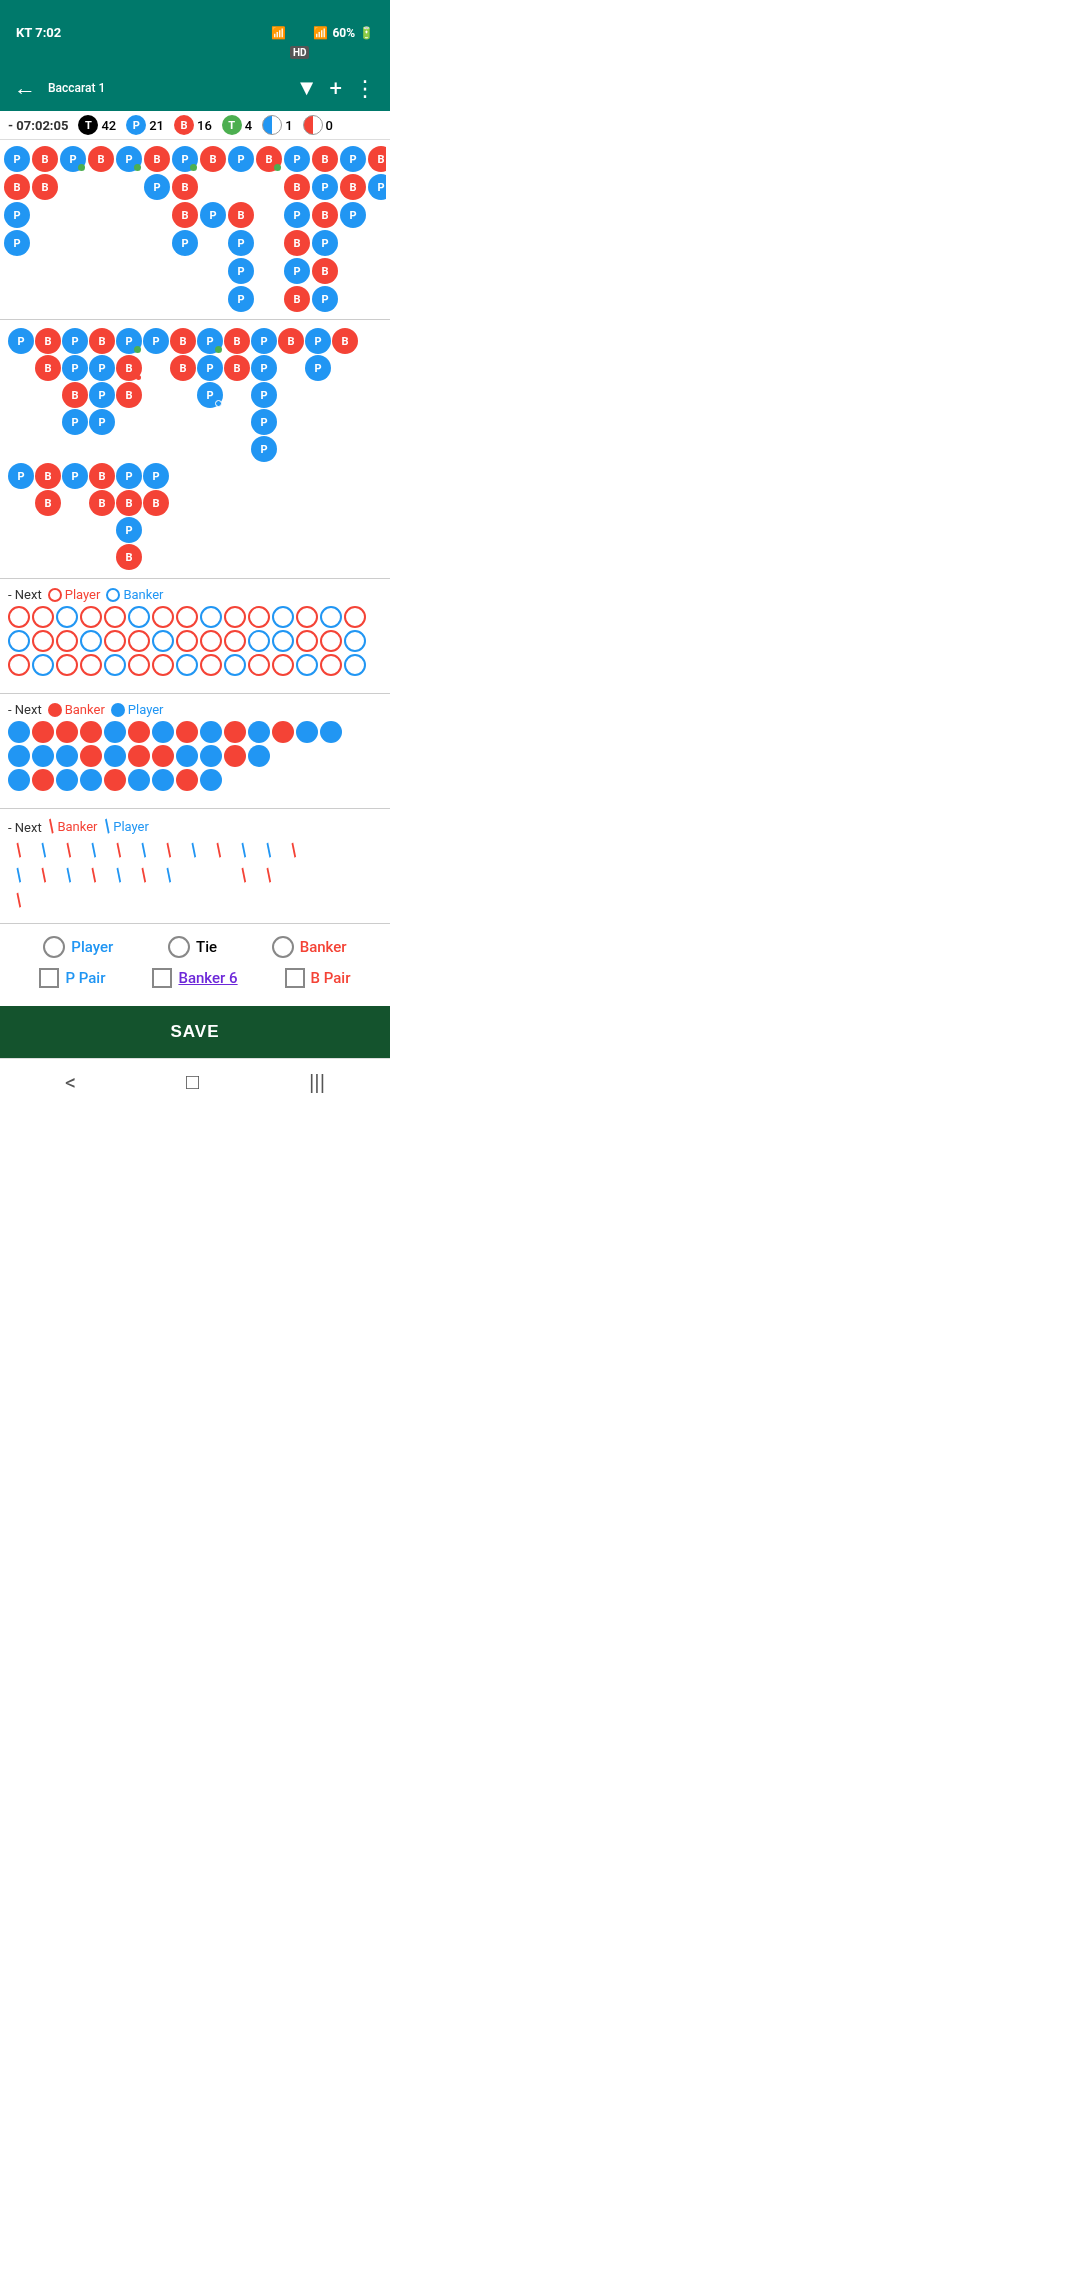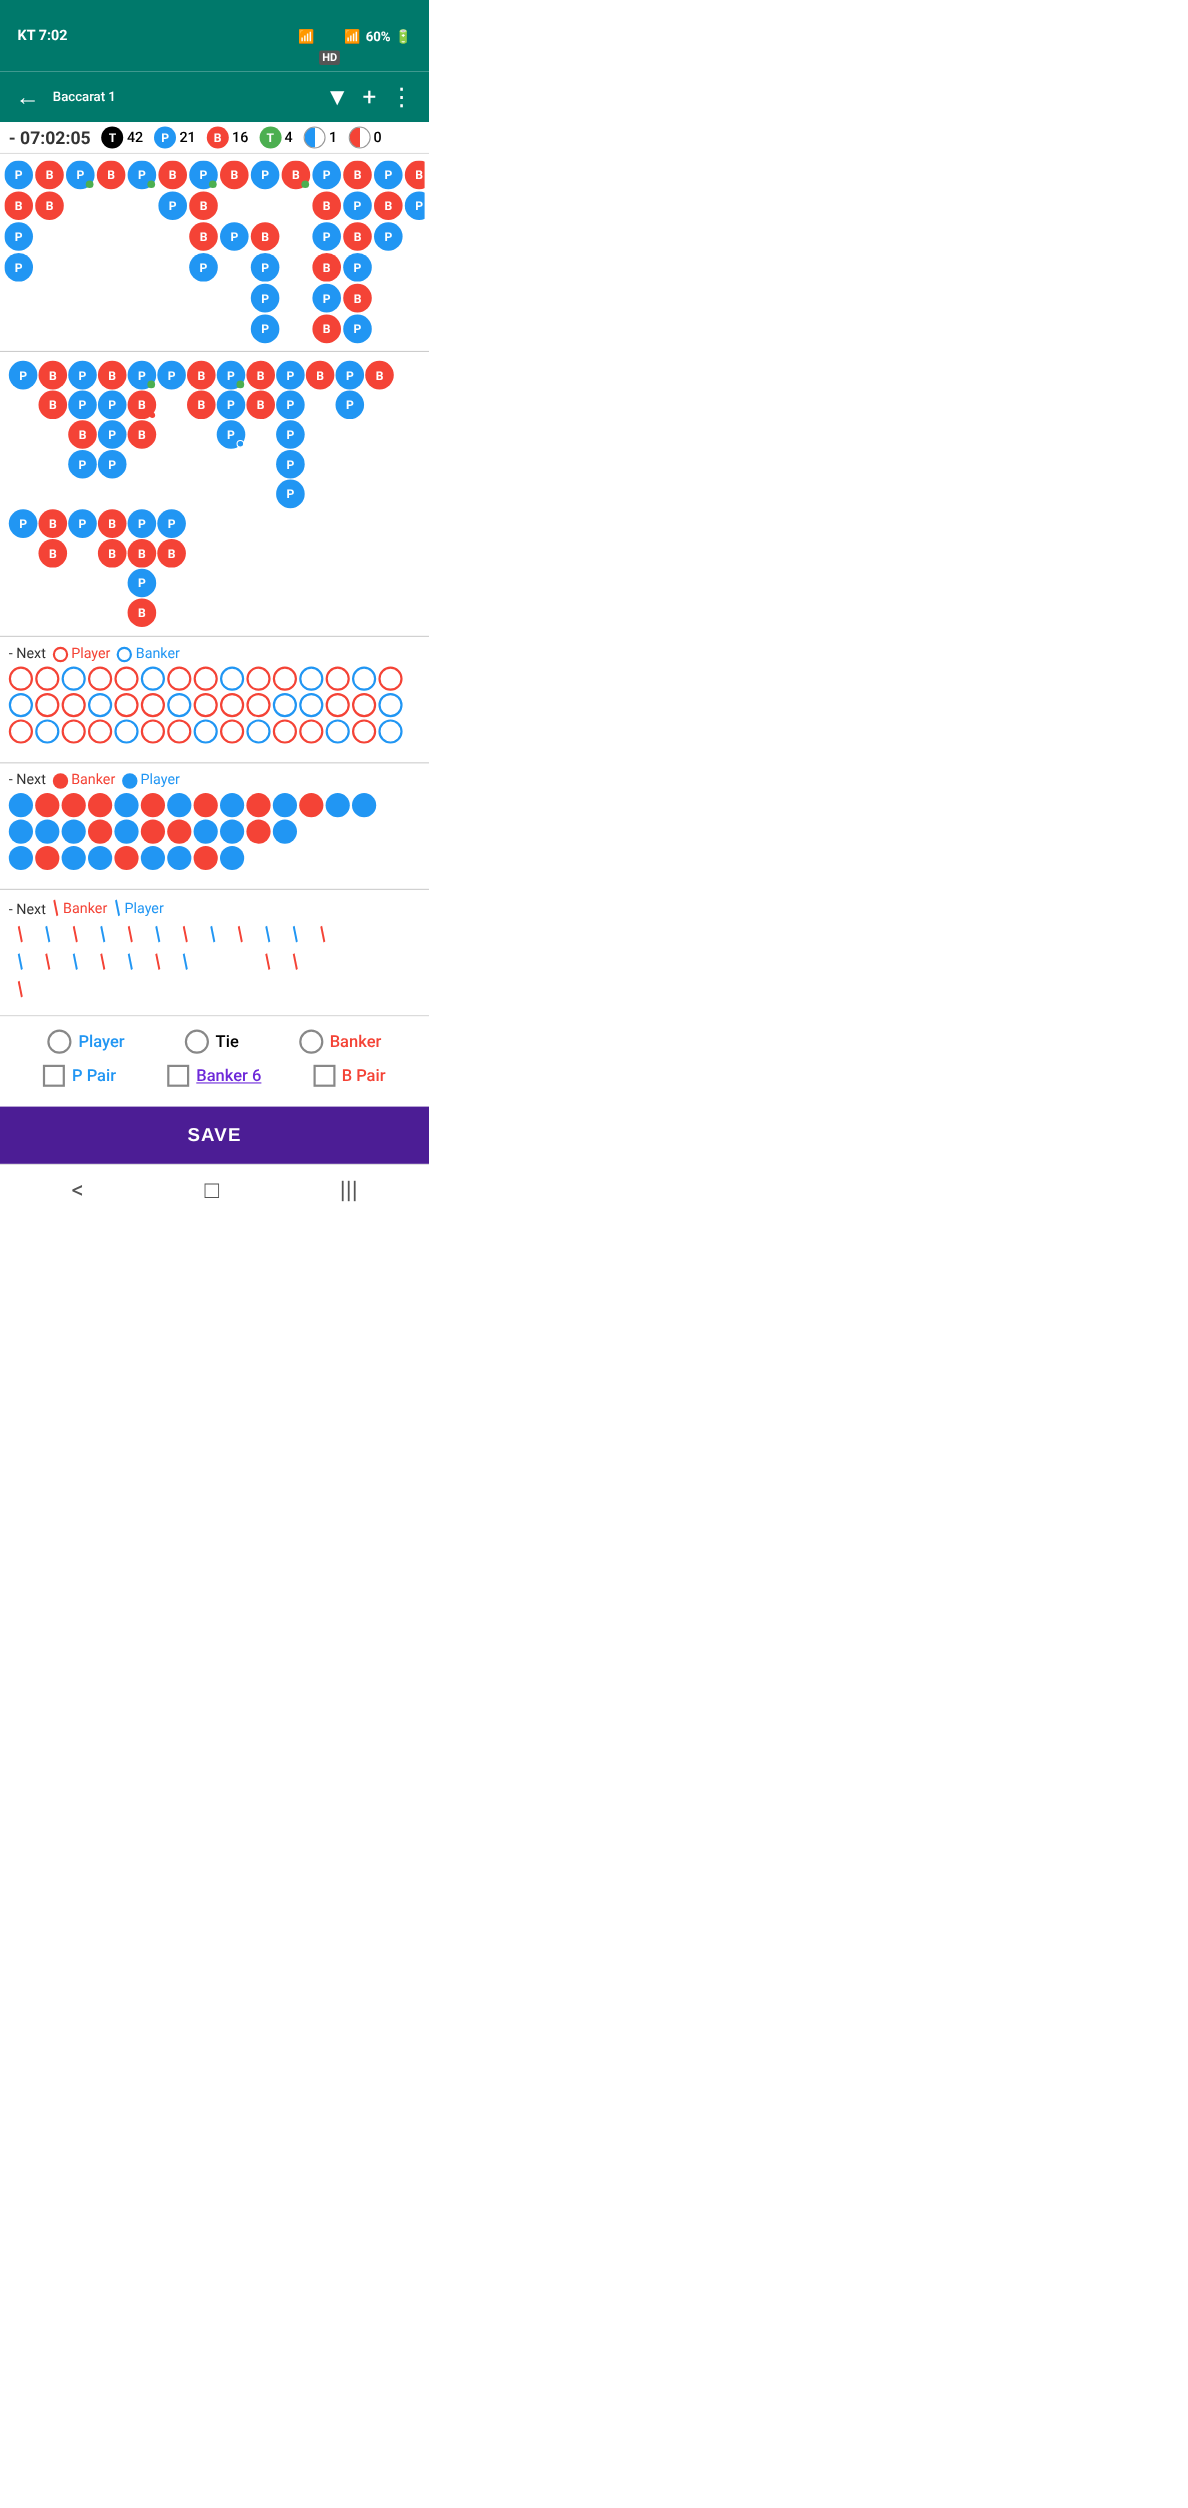--- a/index.html
+++ b/index.html
@@ -149,21 +149,21 @@
       width: 22px; height: 22px; border-radius: 50%;
       border: 2px solid #888;
       display: inline-block;
     }
     .checkbox-square {
       width: 20px; height: 20px;
       border: 2px solid #888;
       display: inline-block;
     }
     .save-btn {
-      background: #4c1d95;
+      background: #14532d;
       color: white;
       width: 100%;
       padding: 16px;
       font-size: 17px;
       font-weight: bold;
       letter-spacing: 1px;
       border: none;
       cursor: pointer;
       text-align: center;
     }
@@ -232,21 +232,21 @@
 <div class="app-bar">
   <span class="app-bar-icon">←</span>
   <span class="app-bar-title">Baccarat 1</span>
   <span class="app-bar-icon">▼</span>
   <span class="app-bar-icon">+</span>
   <span class="app-bar-icon">⋮</span>
 </div>
 
 
 <div class="stats-row">
-  <span style="color:#333;font-weight:bold;font-size:16px;">- 07:02:05</span>
+  <span style="color:#333;font-weight:bold;font-size:13px;">- 07:02:05</span>
   <div class="stat-badge">
     <div class="badge-circle badge-t">T</div>
     <span>42</span>
   </div>
   <div class="stat-badge">
     <div class="badge-circle badge-p">P</div>
     <span>21</span>
   </div>
   <div class="stat-badge">
     <div class="badge-circle badge-b">B</div>

